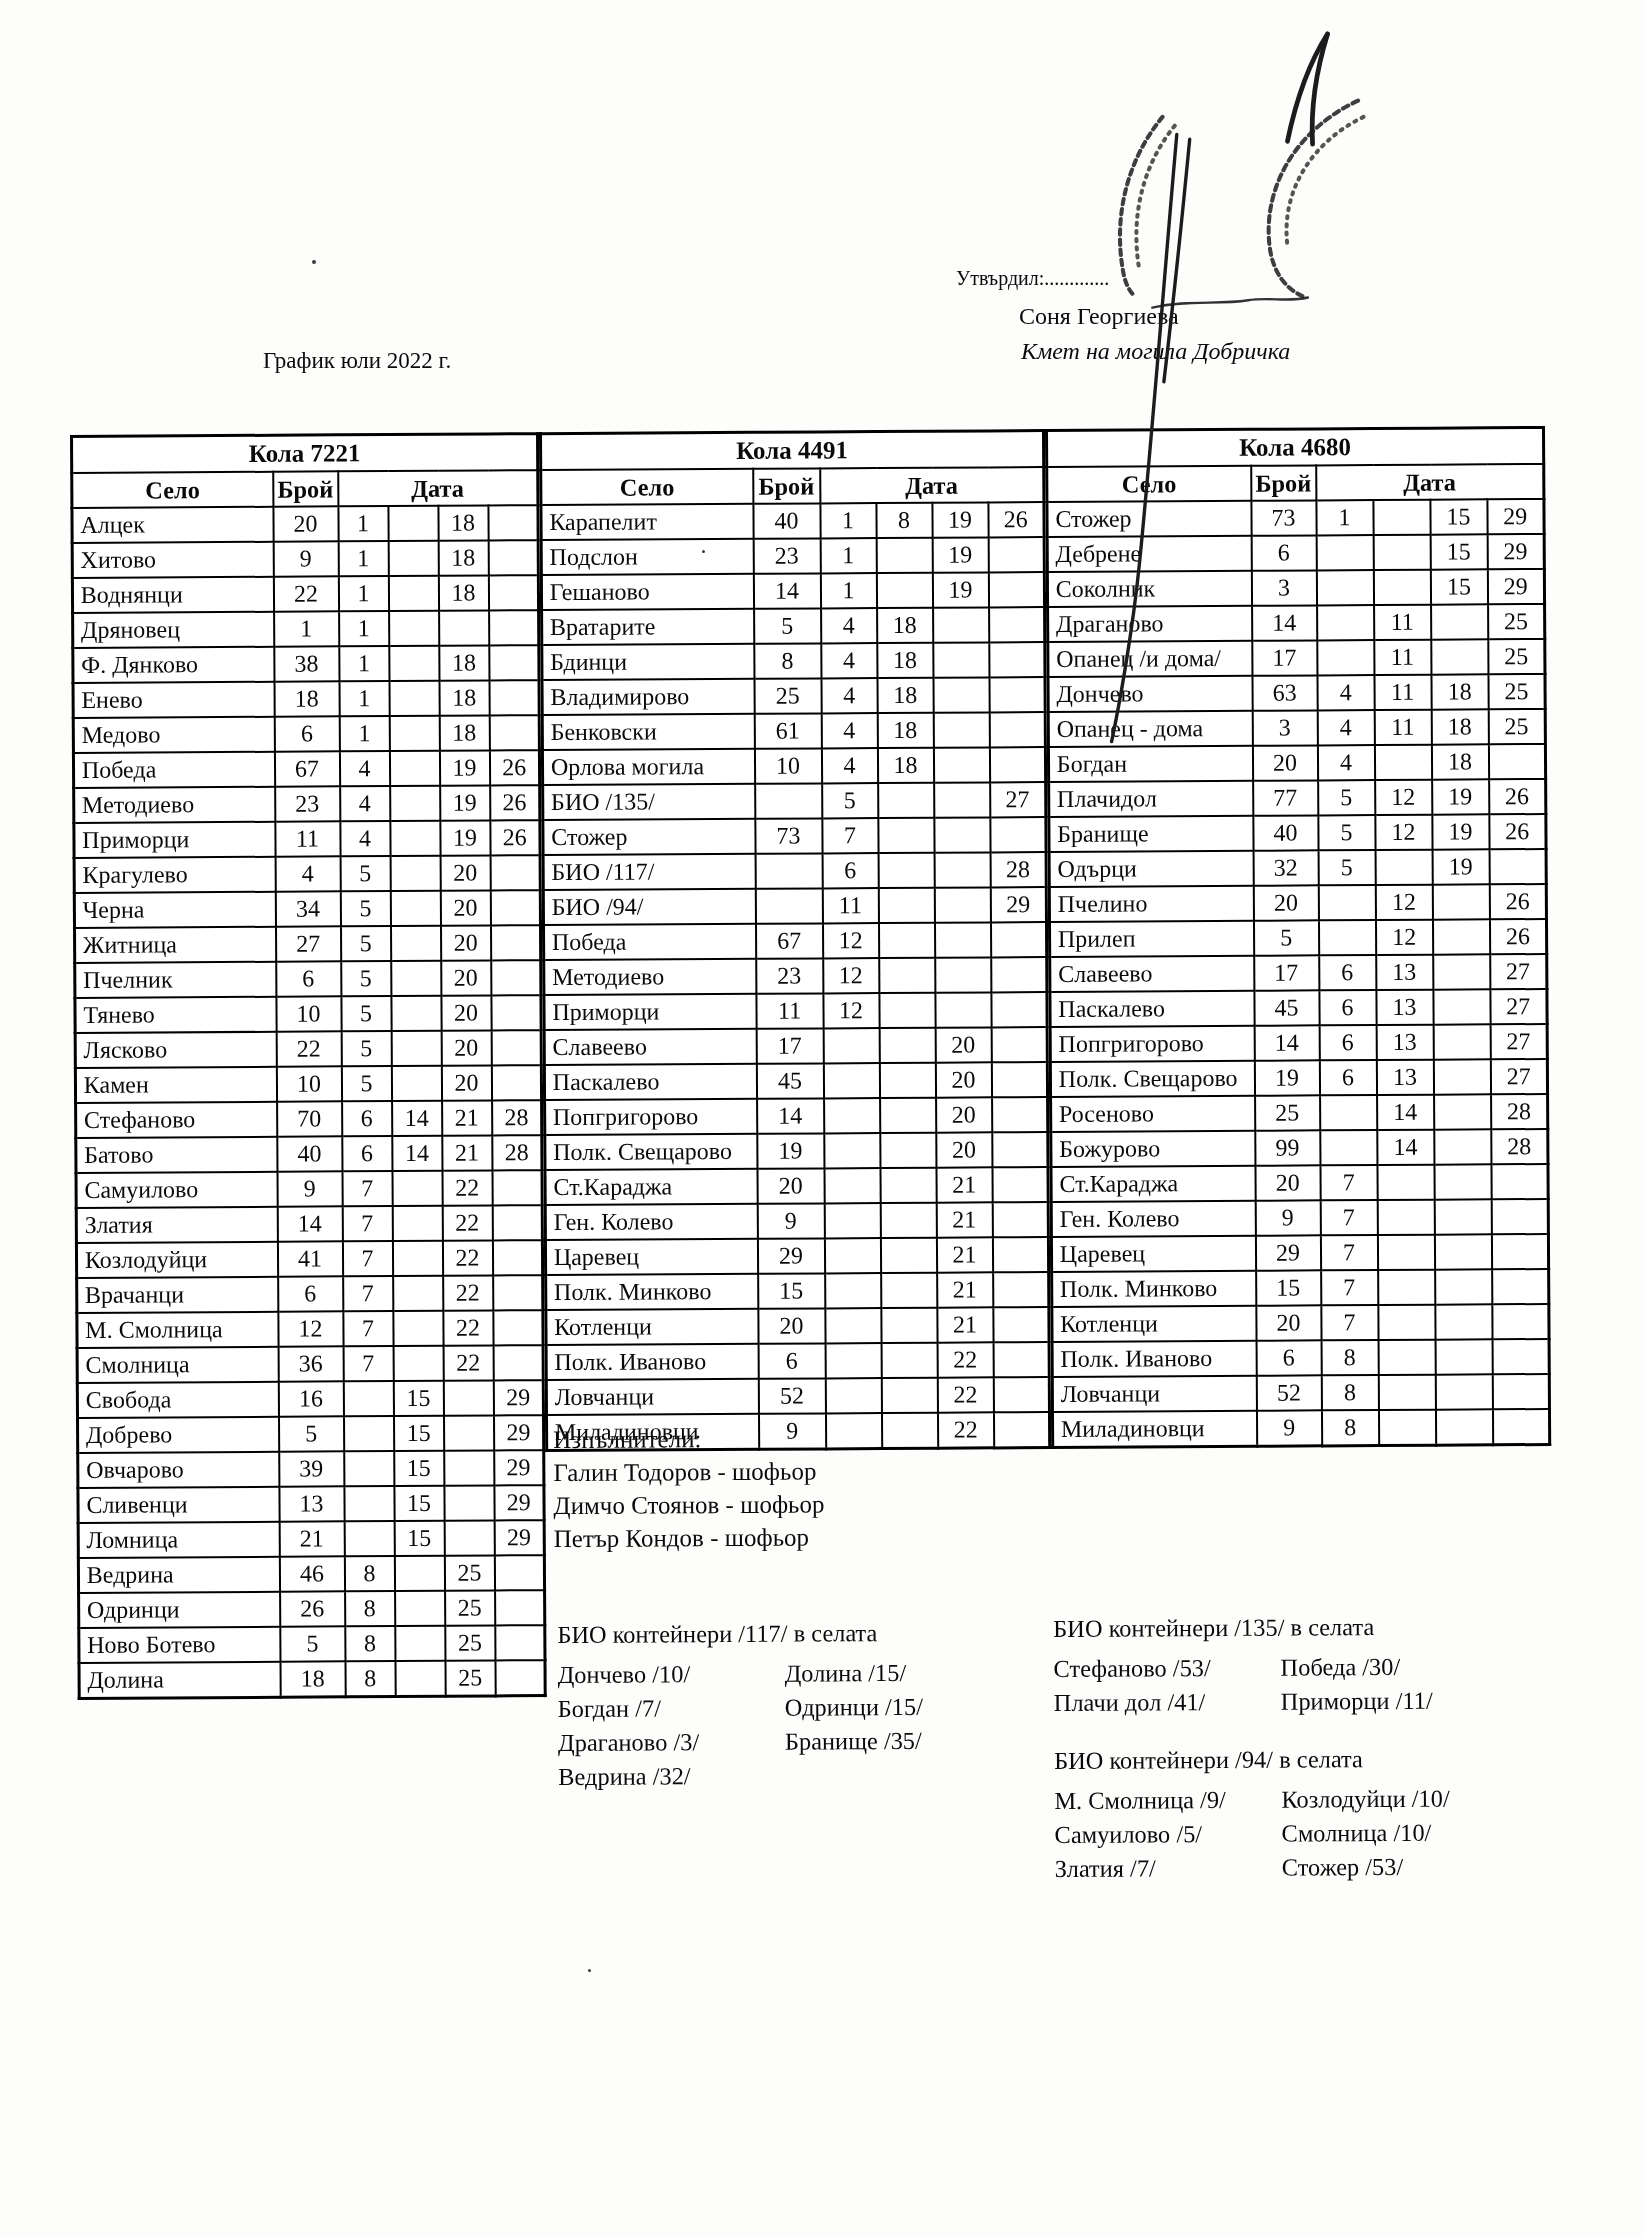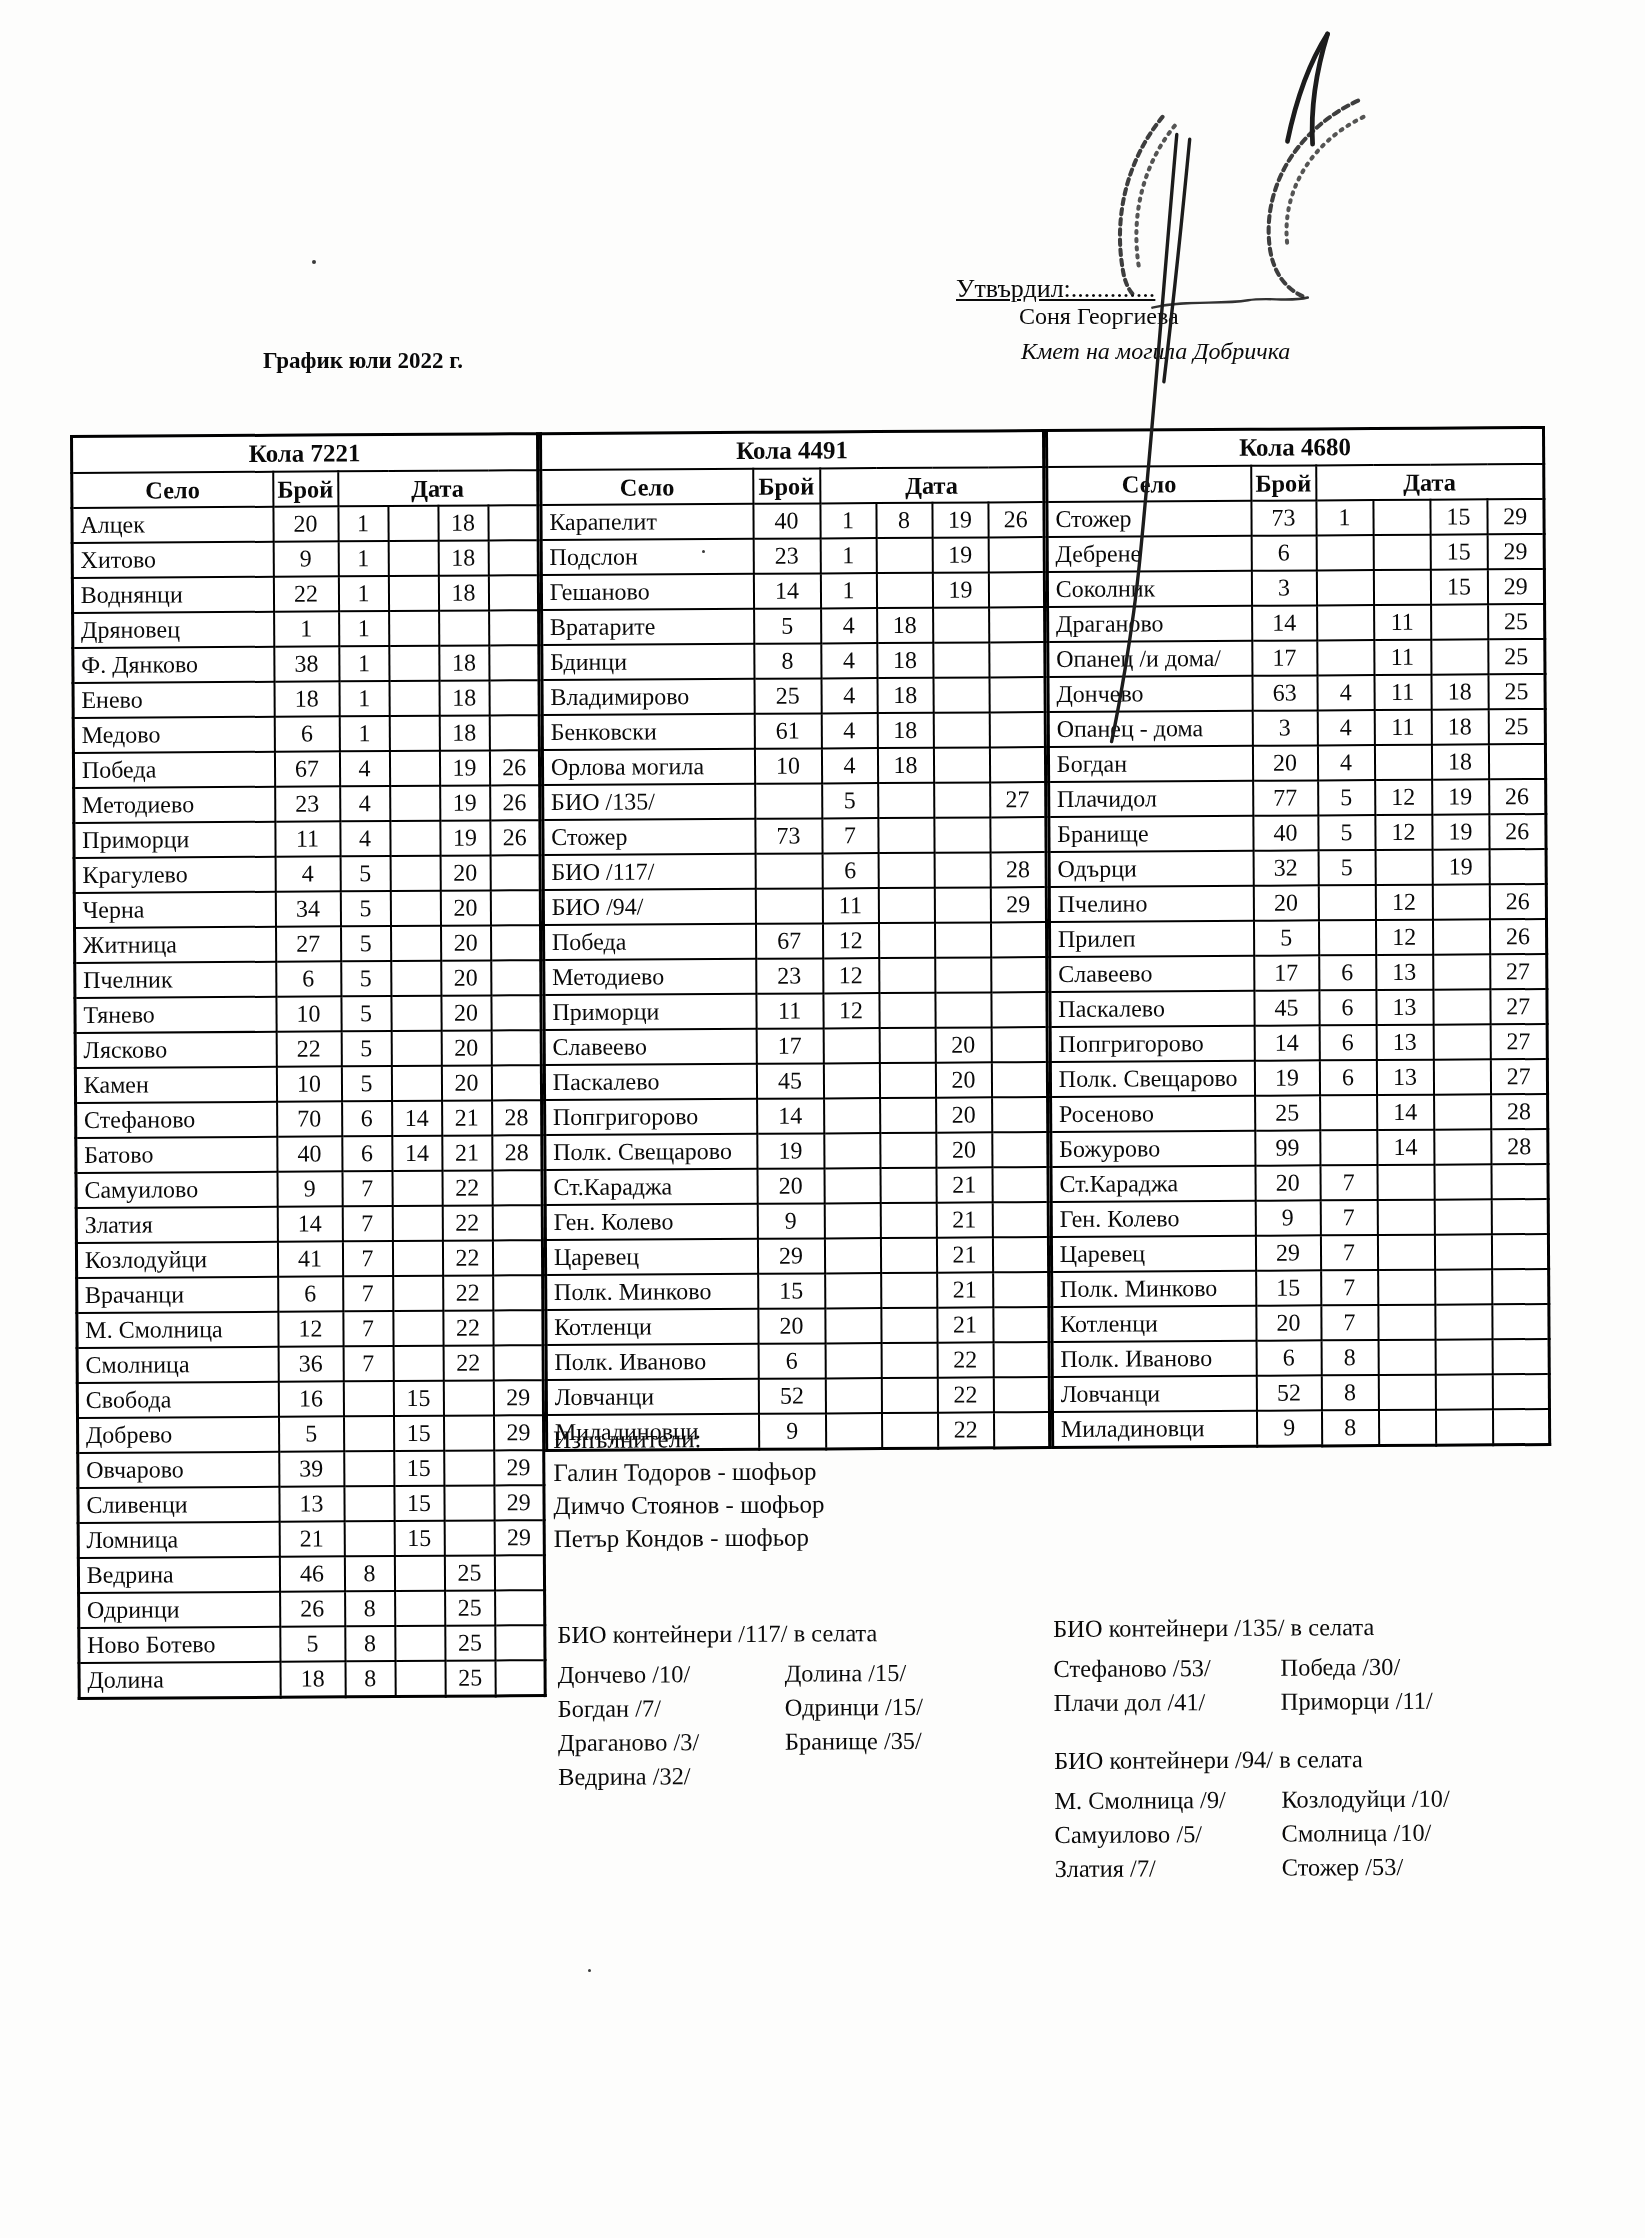--- a/index.html
+++ b/index.html
@@ -3,22 +3,22 @@
 <meta charset="utf-8">
 <style>
   html,body{margin:0;padding:0;}
   body{
     width:1646px;height:2239px;position:relative;background:#fdfdfc;
     font-family:"Liberation Serif","DejaVu Serif",serif;color:#0a0a0a;
     overflow:hidden;
   }
   .abs{position:absolute;}
   
-  #doc-title{left:263px;top:348px;font-size:23px;font-weight:bold;white-space:nowrap;}
-  #approval-label{left:956px;top:274px;font-size:26px;white-space:nowrap;text-decoration:underline;}
+  #doc-title{left:263px;top:348px;font-size:23px;font-weight:normal;white-space:nowrap;}
+  #approval-label{left:956px;top:267px;font-size:20px;white-space:nowrap;}
   #approver-name{left:1019px;top:303px;font-size:24px;white-space:nowrap;}
   #approver-role{left:1021px;top:338px;font-size:24px;font-style:italic;white-space:nowrap;}
 
   
   #sheet{position:absolute;left:0;top:0;width:1646px;height:2239px;
          transform:rotate(-0.35deg);transform-origin:70px 435px;}
 
   #tables{position:absolute;left:70px;top:435px;display:flex;align-items:flex-start;}
   table.sched{border-collapse:collapse;table-layout:fixed;background:#fff;}
   table.sched{border:3.4px solid #000;}

